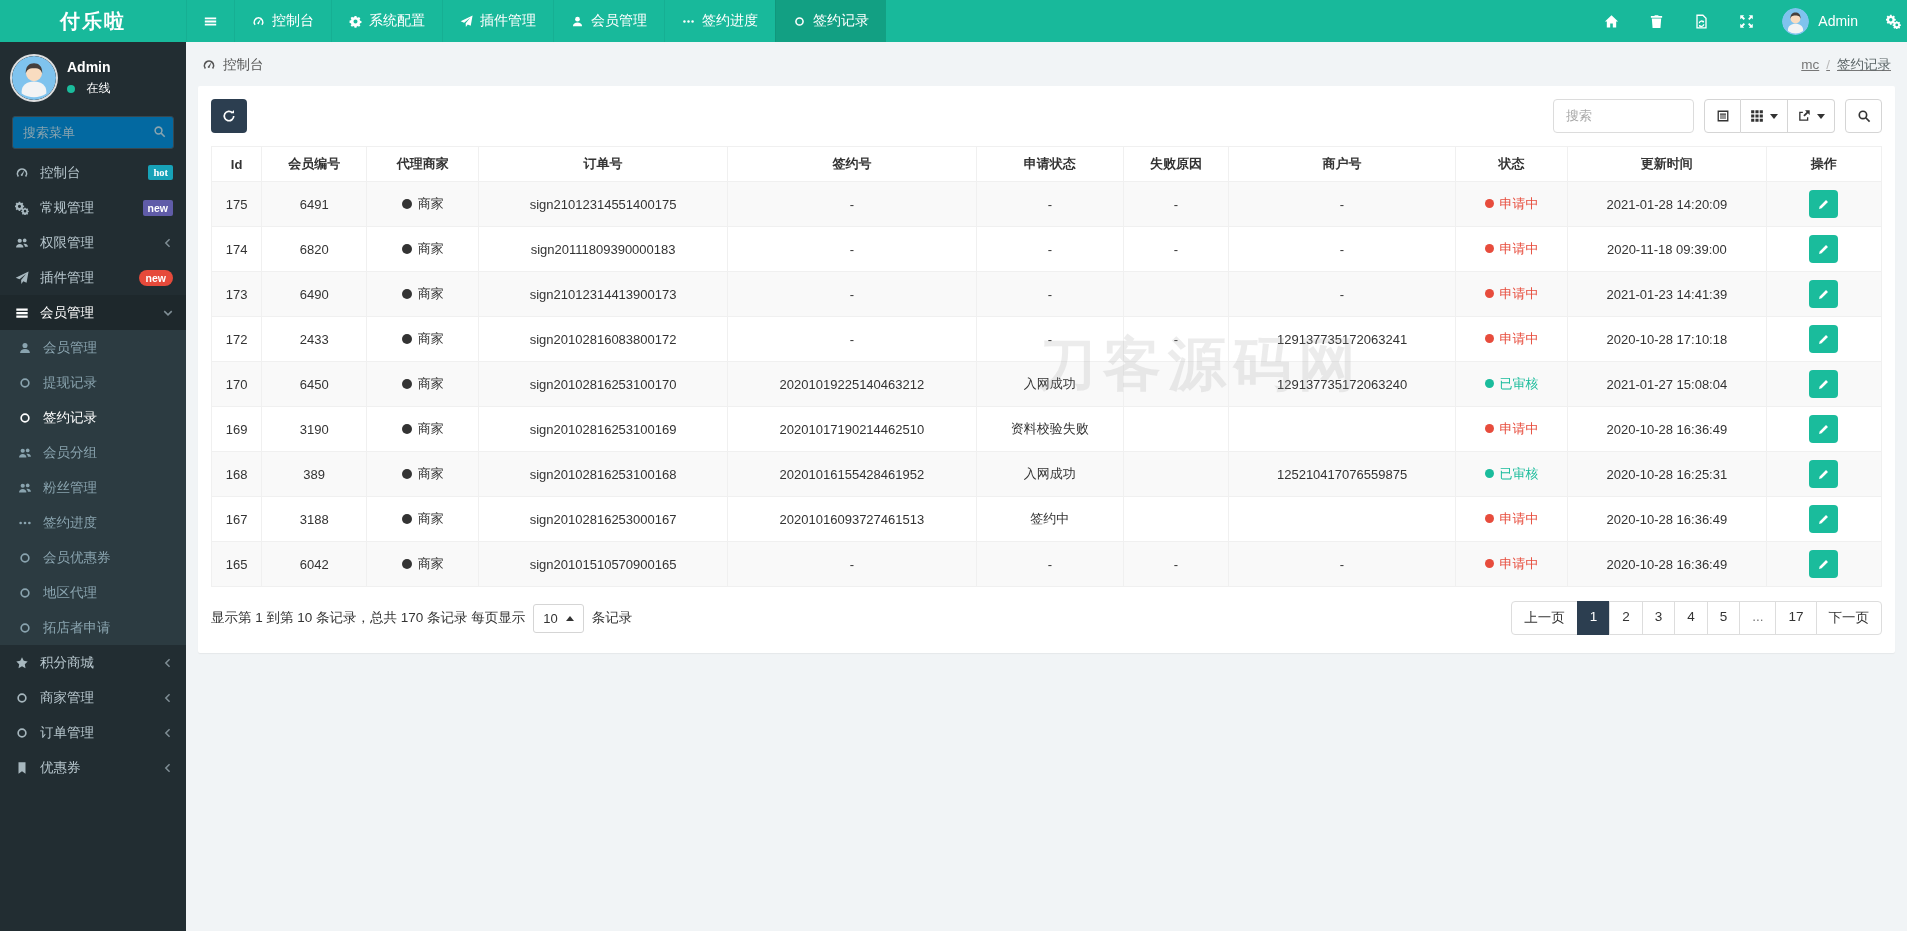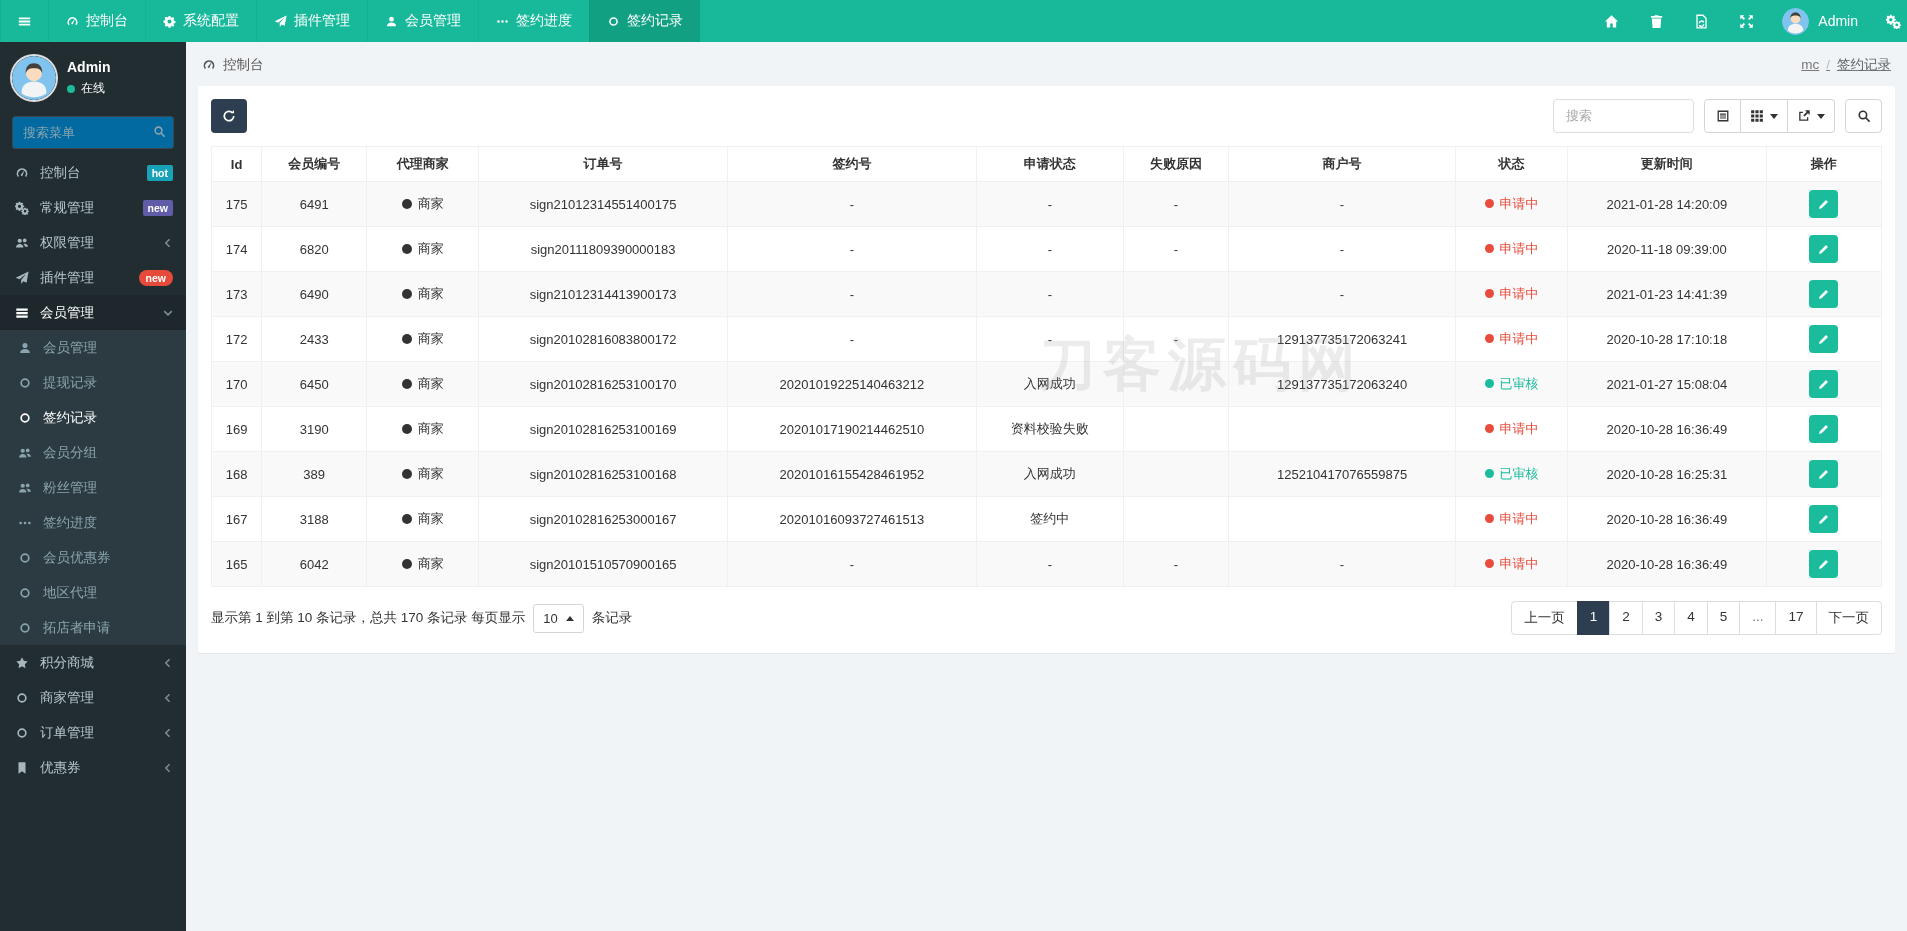--- a/index.html
+++ b/index.html
@@ -29,21 +29,21 @@
   .nav-avatar svg { width:27px; height:27px; border-radius:50%; display:block; }
   .nav-gear { margin-right:-9px; }
 
   
   .sidebar { position:fixed; top:42px; left:0; bottom:0; width:186px;
     background:var(--sidebar-bg,#222d32); z-index:40; }
   .profile { display:flex; align-items:center; gap:11px; padding:14px 12px 12px; }
   .profile-avatar svg { width:44px; height:44px; border-radius:50%; display:block;
     box-shadow:0 0 0 2px rgba(255,255,255,.85); }
   .profile-name { color:#fff; font-size:14px; font-weight:bold; margin-bottom:5px; }
-  .profile-status { color:#fff; font-size:12px; display:flex; align-items:center; gap:6px; }
+  .profile-status { color:#fff; font-size:12px; display:flex; align-items:center; gap:6px;justify-content:space-between; }
   .status-dot { width:8px; height:8px; border-radius:50%; background:var(--green,#1abc9c); }
   .sidebar-search { margin:4px 12px 6px; position:relative; }
   .sidebar-search input { width:100%; background:#0369a1; border:1px solid #374850;
     border-radius:3px; color:#ccc; font-size:13px; padding:8px 28px 8px 10px; outline:none;
     font-family:inherit; }
   .sidebar-search input::placeholder { color:#8aa4af; }
   .sidebar-search .icon { position:absolute; right:8px; top:9px; color:#8aa4af; cursor:pointer; }
   .sidebar-search .icon svg { width:13px; height:13px; }
   .menu { list-style:none; margin:6px 0 0; padding:0; }
   .menu-item { display:flex; align-items:center; gap:9px; height:35px; padding:0 13px;
@@ -52,21 +52,21 @@
   .menu-item .icon svg { width:14px; height:14px; }
   .menu-item .mi-label { flex:1; white-space:nowrap; }
   .menu-item.parent-active { background:var(--sidebar-active-bg,#1e282c); color:#fff; }
   .menu-item.parent-active .icon { color:#fff; }
   .submenu { list-style:none; margin:0; padding:0; background:var(--submenu-bg,#2c3b41); }
   .submenu .menu-item { color:#8aa4af; padding-left:16px; }
   .submenu .menu-item .icon { color:#8aa4af; }
   .submenu .menu-item.active { color:#fff; }
   .submenu .menu-item.active .icon { color:#fff; }
   .badge { font-size:10.5px; font-weight:bold; color:#fff; padding:2px 5px; border-radius:2px; }
-  .badge.hot { background:var(--badge-hot,#17a2b8); }
+  .badge.hot { background:var(--badge-hot,#17a2b8);font-family:Liberation Serif, serif; }
   .badge.new-purple { background:var(--badge-new-purple,#605ca8); }
   .badge.new-red { background:var(--badge-new-red,#e64a3b); border-radius:9px; padding:2px 7px; }
   .chev { color:#808f96; display:flex; }
   .chev svg { width:10px; height:10px; }
 
   
   .content { margin-left:186px; padding-top:42px; }
   .breadcrumb-bar { display:flex; justify-content:space-between; align-items:center;
     padding:14px 16px 12px; color:#6f7b7d; font-size:13.5px; }
   .bc-left { display:flex; align-items:center; gap:7px; color:#555; }
@@ -125,20 +125,21 @@
     color:#333; font-size:13.5px; text-align:center; cursor:pointer; margin-left:-1px; }
   .page-item:first-child { border-radius:4px 0 0 4px; margin-left:16px; }
   .page-item:last-child { border-radius:0 4px 4px 0;font-family:Liberation Serif, serif; }
   .page-item.active { background:var(--navy,#2c3e50); border-color:var(--navy,#2c3e50); color:#fff; }
   .page-item.disabled { cursor:default; color:#777; }
 </style>
 </head>
 <body>
 
 <header class="navbar">
+  <div class="logo">付乐啦</div>
   <div class="nav-item">
     <span class="icon">
         <svg viewBox="0 0 16 16" fill="currentColor">
           <path d="M1 3h14v2.2H1zM1 6.9h14v2.2H1zM1 10.8h14V13H1z"></path>
         </svg>
       </span>
   </div>
   <nav class="topnav-menu">
       <a class="nav-item">
         <span class="icon">

